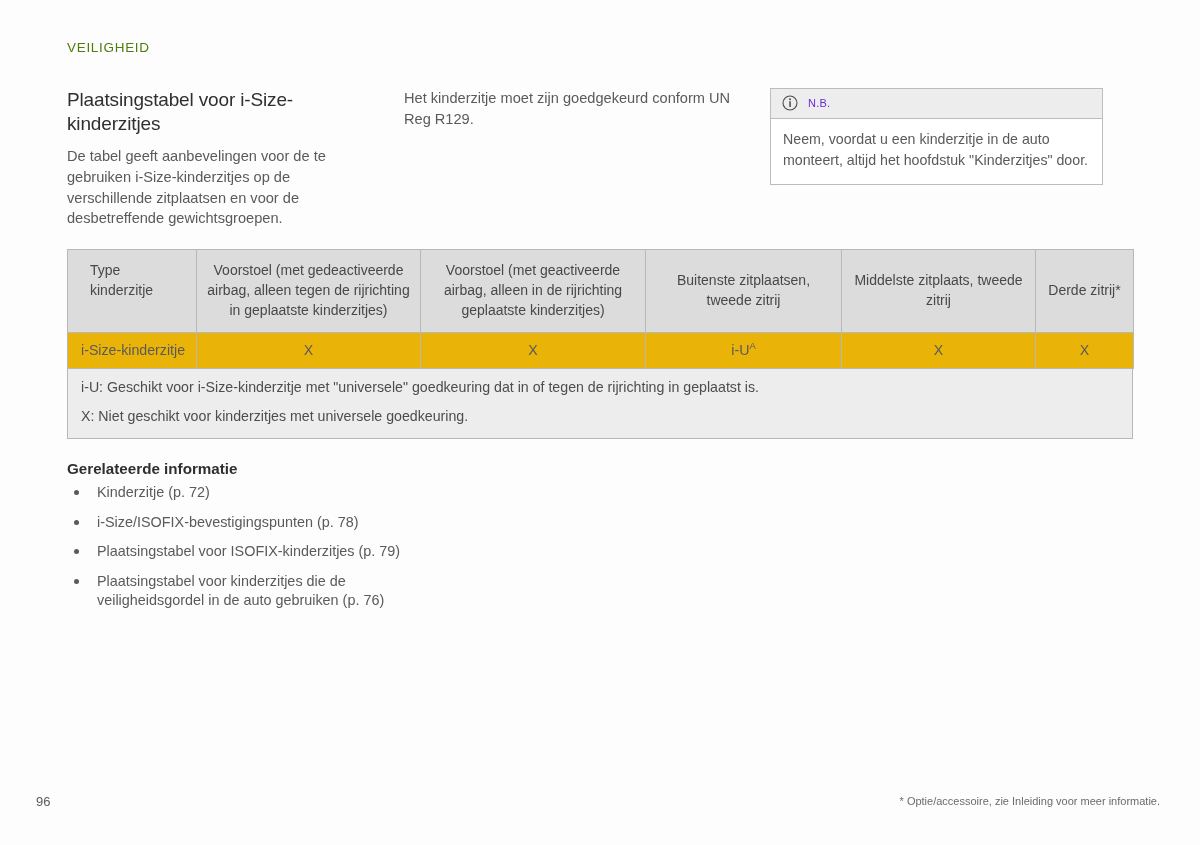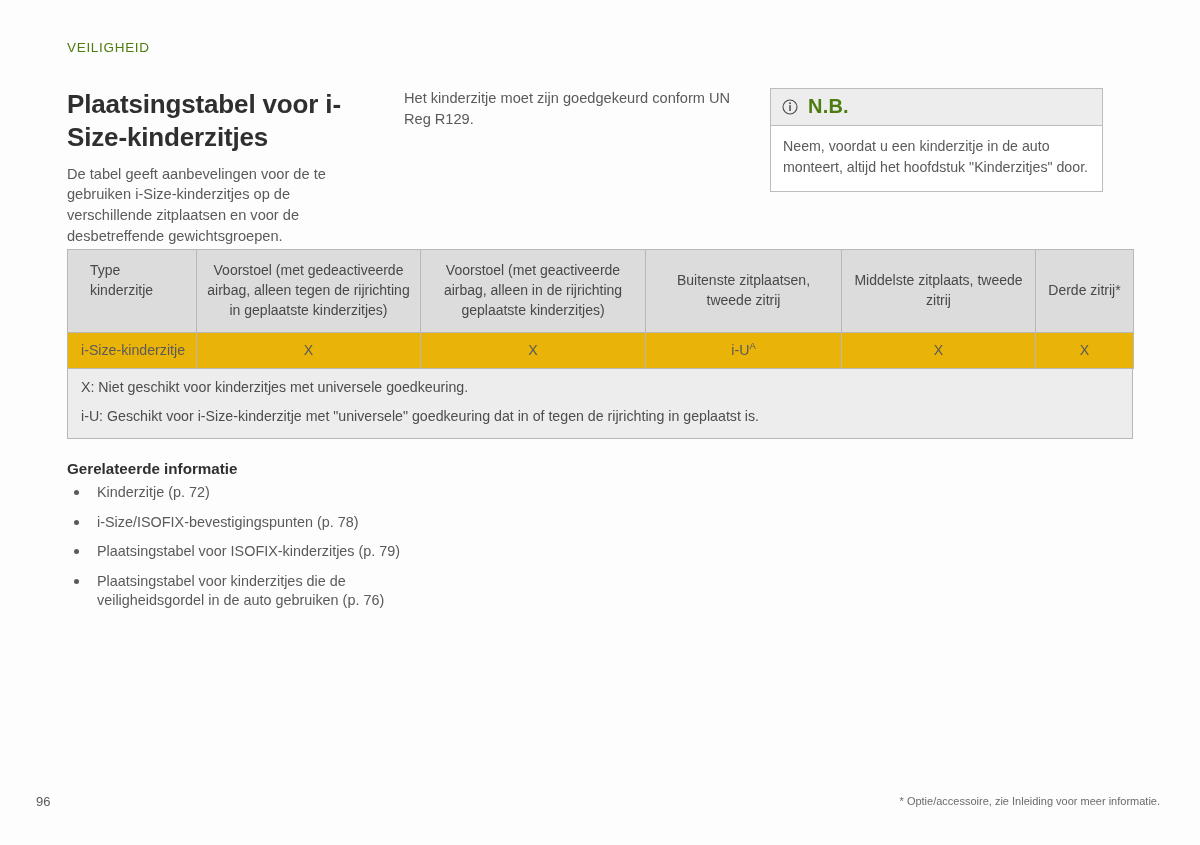--- a/index.html
+++ b/index.html
@@ -43,23 +43,23 @@
     width: 1066px;
     display: flex;
     gap: 0;
   }
   .col-left  { width: 337px; padding-right: 34px; }
   .col-mid   { width: 366px; padding-right: 34px; }
   .col-right { width: 363px; }
 
   h1.section-title {
     margin: 0 0 10px 0;
-    font-size: 26px;
+    font-size: 19px;
     line-height: 1.26;
-    font-weight: bold;
+    font-weight: normal;
     color: #2f2f2f;
     letter-spacing: -0.15px;
   }
   p.body-text {
     margin: 0;
     font-size: 14.6px;
     line-height: 1.43;
     color: #5a5a5c;
   }
   .col-mid p.body-text { line-height: 1.43; }
@@ -79,23 +79,23 @@
     gap: 10px;
     min-height: 28px;
   }
   .info-icon {
     display: inline-block;
     width: 16px;
     height: 16px;
     flex: 0 0 16px;
   }
   .note-title {
-    font-size: 20px;
-    font-weight: bold;
-    color: #4d7c0f;
+    font-size: 11px;
+    font-weight: normal;
+    color: #6d28d9;
     letter-spacing: 0.2px;
   }
   .note-body {
     padding: 10px 12px 14px 12px;
     font-size: 14.2px;
     line-height: 1.45;
     color: #5a5a5c;
   }
 
   
@@ -300,22 +300,22 @@
           <td>X</td>
           <td>X</td>
           <td><span>i-U</span><sup class="ann">A</sup></td>
           <td>X</td>
           <td>X</td>
         </tr>
       </tbody>
     </table>
 
     <div class="legend">
+      <p>i-U: Geschikt voor i-Size-kinderzitje met "universele" goedkeuring dat in of tegen de rijrichting in geplaatst is.</p>
       <p>X: Niet geschikt voor kinderzitjes met universele goedkeuring.</p>
-      <p>i-U: Geschikt voor i-Size-kinderzitje met "universele" goedkeuring dat in of tegen de rijrichting in geplaatst is.</p>
     </div>
 
   </div>
 
   <div class="related">
     <h2 class="related-title">Gerelateerde informatie</h2>
     <ul class="related-list">
       <li><span>Kinderzitje (p. 72)</span></li>
       <li><span>i-Size/ISOFIX-bevestigingspunten (p. 78)</span></li>
       <li><span>Plaatsingstabel voor ISOFIX-kinderzitjes (p. 79)</span></li>

